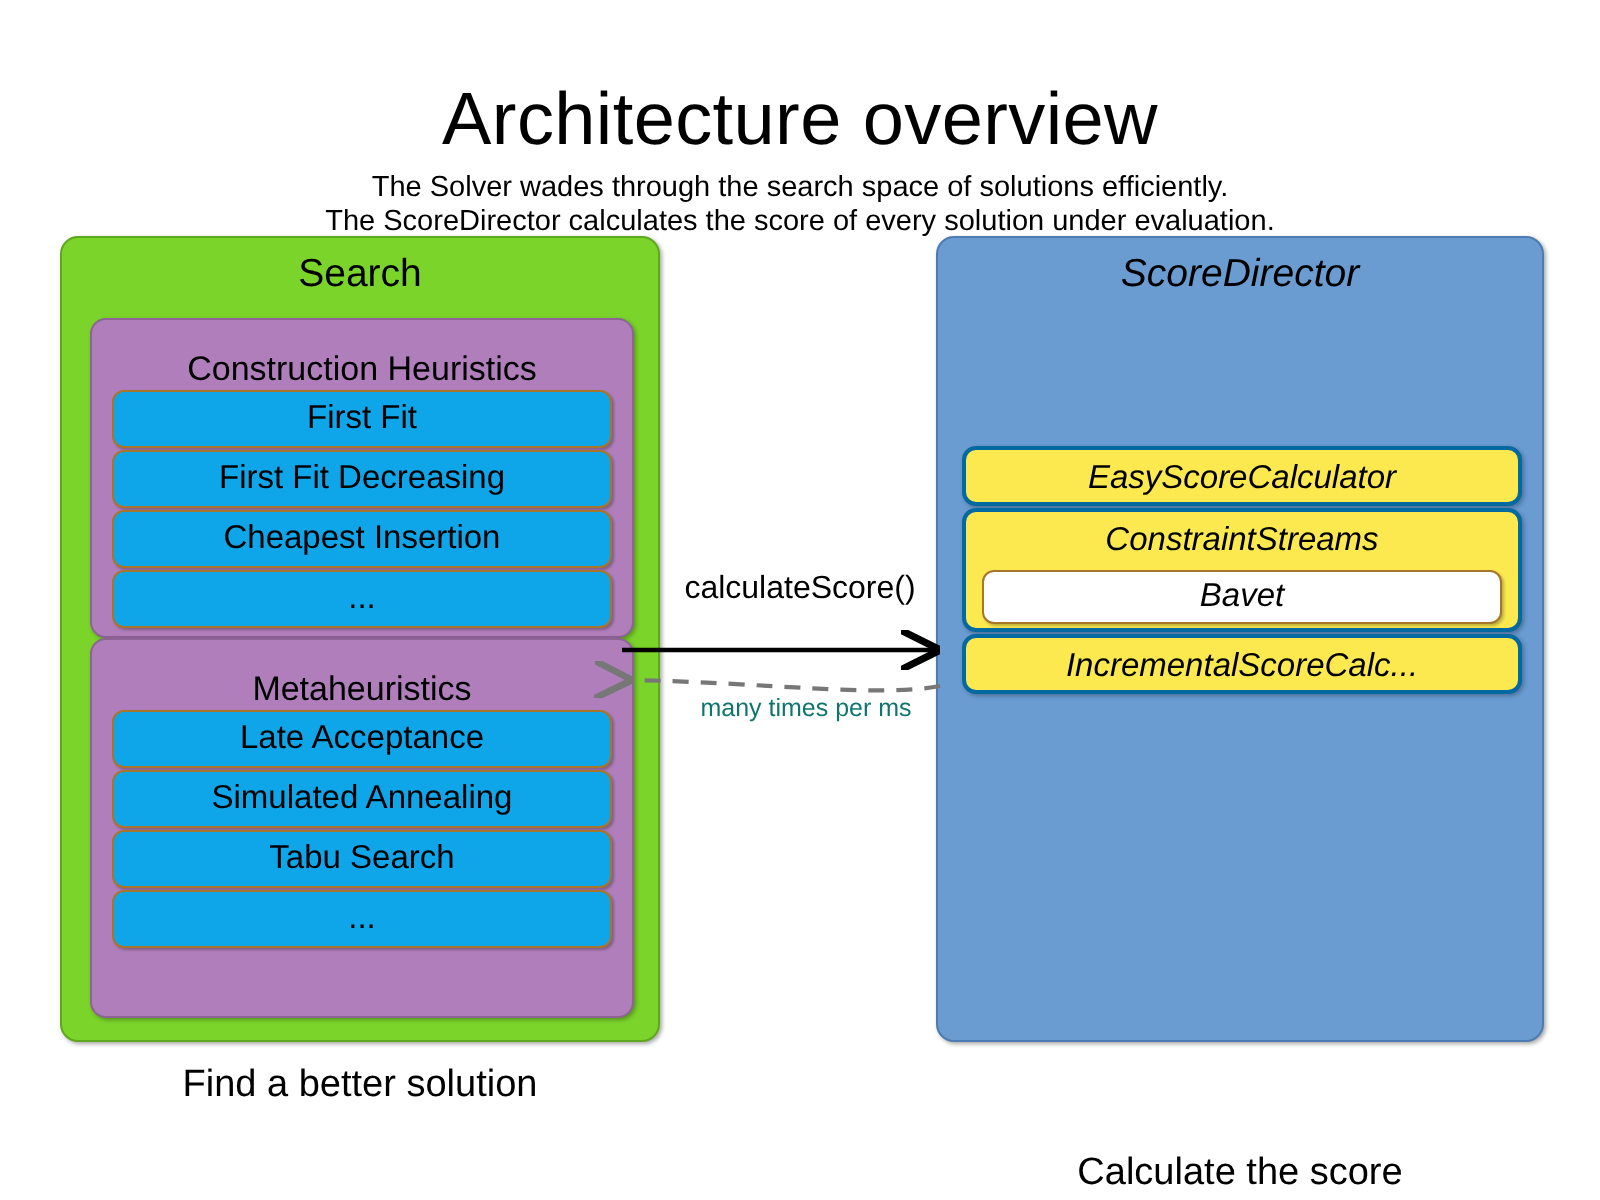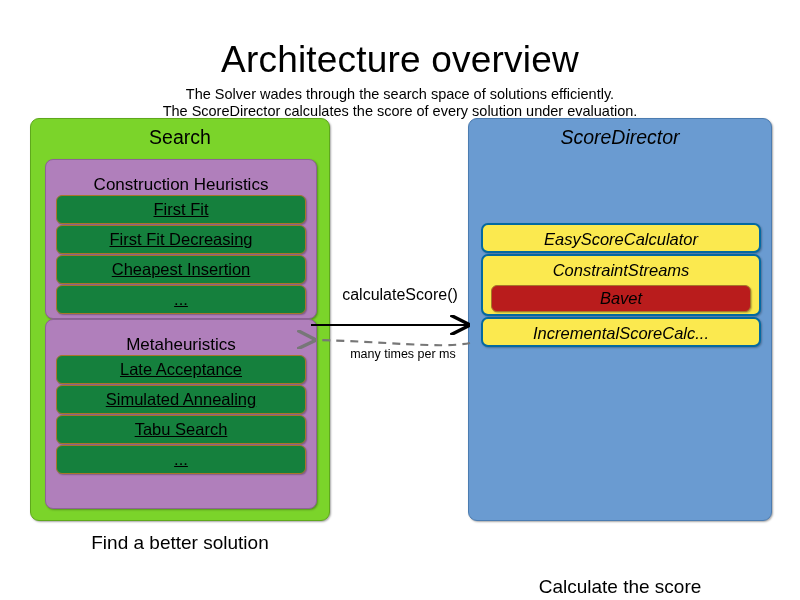--- a/index.html
+++ b/index.html
@@ -98,31 +98,30 @@
     font-size: 17px;
     line-height: 20px;
     padding-top: 15px;
   }
 
   
   .item-list {
     padding: 0 10px;
   }
   .item-box {
-    background: #15803d;
+    background: #0ea5e9;
     border: 1px solid #a8762a;
     border-radius: 6px;
     box-sizing: border-box;
     height: 29px;
     line-height: 27px;
     text-align: center;
     font-size: 16.5px;
     margin-bottom: 1px;
     box-shadow: 1px 1px 1.5px rgba(0,0,0,0.28);
-    text-decoration: underline;
   }
 
   
   #calculator-list {
     position: absolute;
     left: 12px;
     top: 104px;
     width: 280px;
   }
   .calc-box {
@@ -145,21 +144,21 @@
     height: 62px;
   }
   #constraint-streams-label {
     line-height: 29px;
     font-size: 16.5px;
   }
   #bavet-box {
     margin: 0 8px 4px 8px;
     height: 27px;
     line-height: 25px;
-    background: #b91c1c;
+    background: #ffffff;
     border: 1px solid #a8762a;
     border-radius: 6px;
     box-sizing: border-box;
     text-align: center;
     font-size: 16.5px;
     box-shadow: 1px 1px 1.5px rgba(0,0,0,0.25);
   }
 
   
   #arrows {
@@ -179,21 +178,21 @@
     line-height: 19px;
   }
   #many-times-label {
     position: absolute;
     left: 0;
     top: 70px;
     width: 166px;
     text-align: center;
     font-size: 12.5px;
     line-height: 15px;
-    color: #000000;
+    color: #0f766e;
   }
 
   
   .caption {
     position: absolute;
     text-align: center;
     font-size: 19px;
     line-height: 26px;
   }
   #solver-caption {

